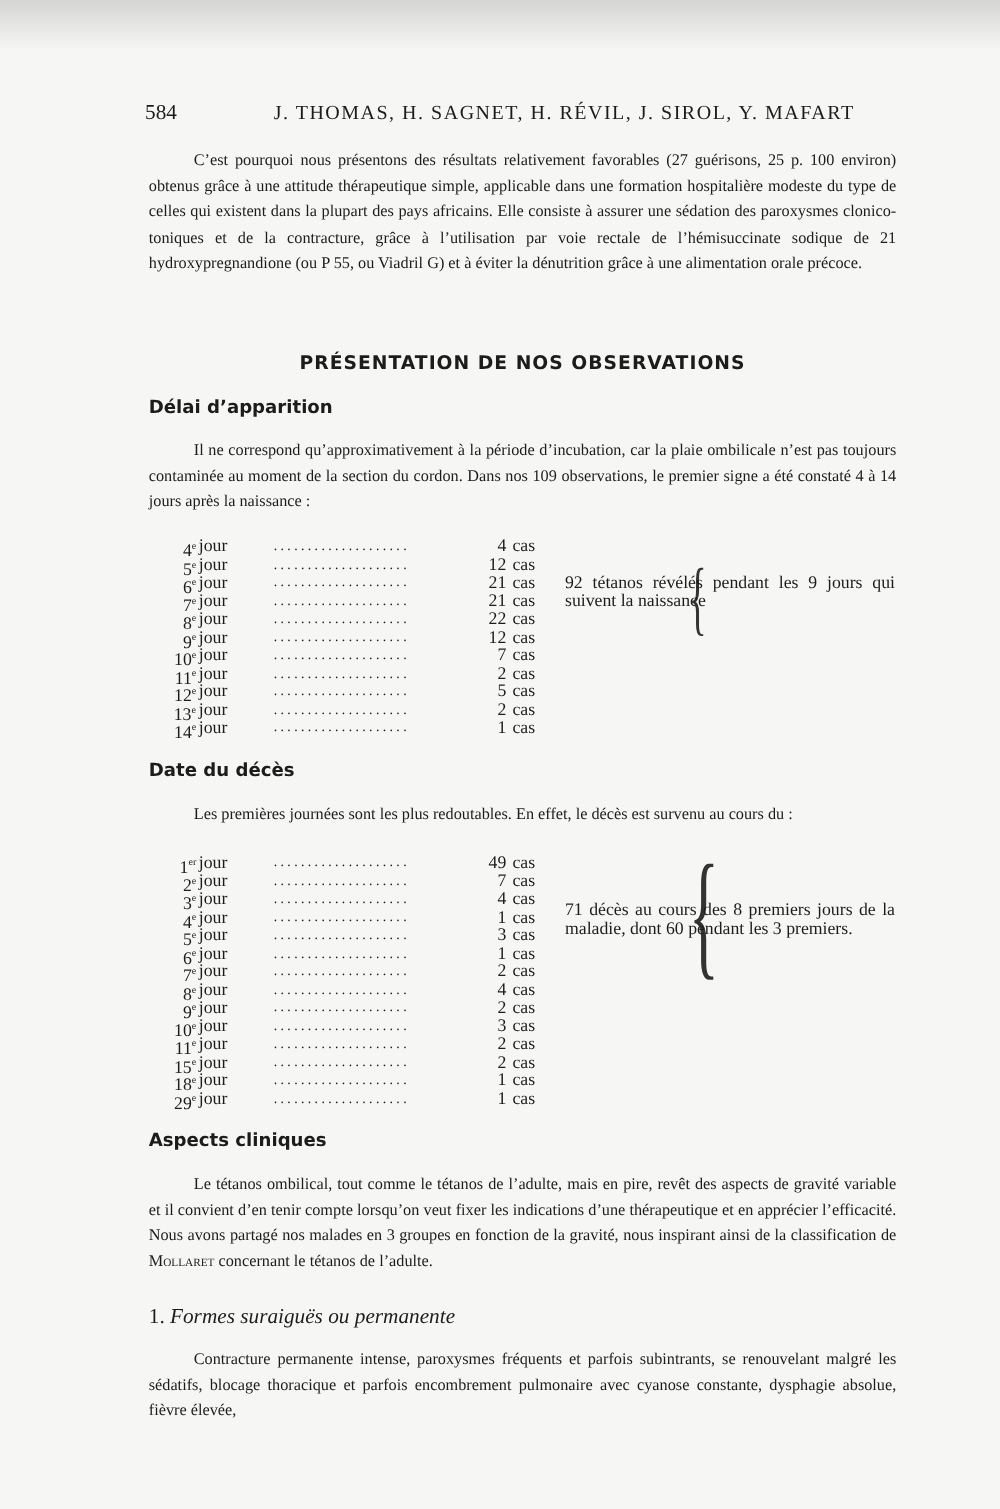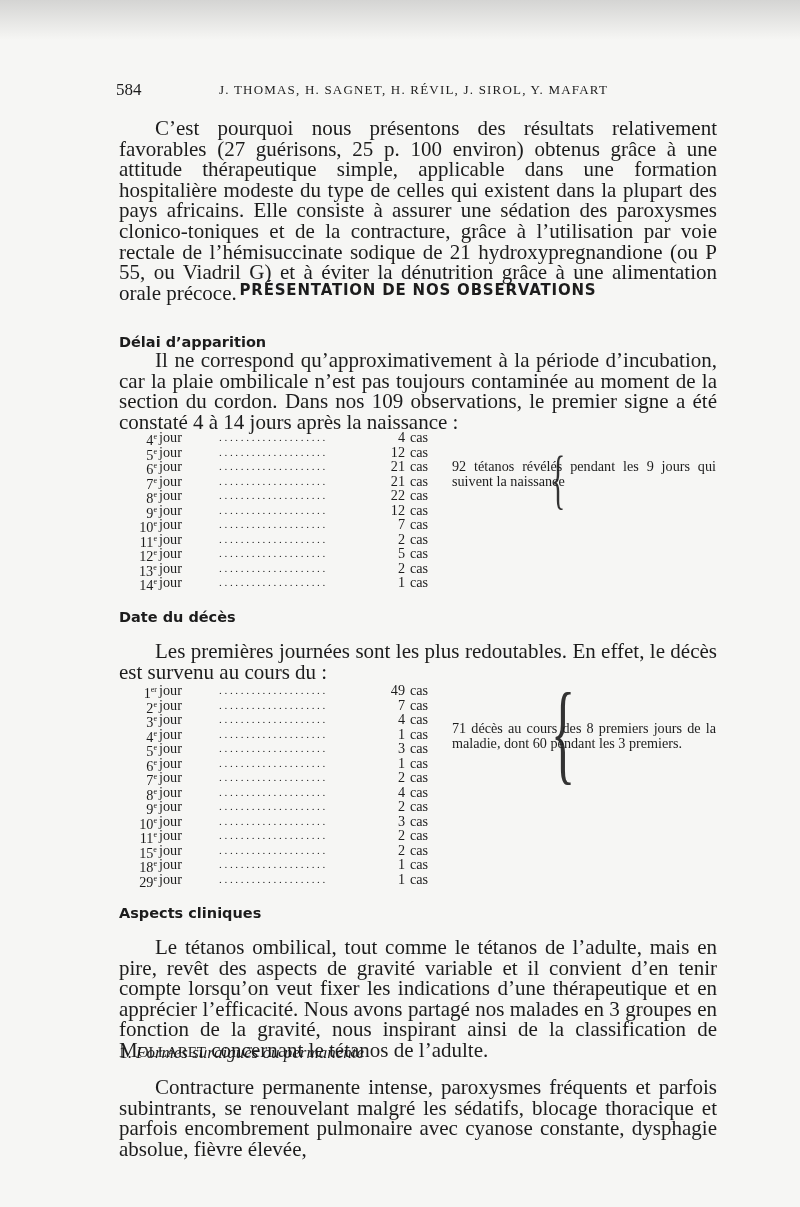--- a/index.html
+++ b/index.html
@@ -10,22 +10,22 @@
     color:#1c1c1c;
     position:relative;
   }
   .scan-top {
     position:absolute; left:0; top:0; width:800px; height:40px;
     background:linear-gradient(to bottom, rgba(150,150,150,0.35), rgba(246,246,244,0));
   }
   .page { position:absolute; left:119px; top:0; width:598px; }
   .running-head { position:absolute; top:80px; left:0; width:598px; height:22px; font-size:16px; }
   .page-num { position:absolute; left:-3px; top:0; font-size:17px; }
-  .authors { position:absolute; left:100px; top:2px; font-size:13px; letter-spacing:1.2px; }
-  p.body { margin:0; font-size:21px; line-height:20.6px; text-align:justify; }
+  .authors { position:absolute; left:100px; top:2px; font-size:16px; letter-spacing:1.2px; }
+  p.body { margin:0; font-size:13px; line-height:20.6px; text-align:justify; }
   .indent { text-indent:36px; }
   .block1 { position:absolute; top:118px; left:0; width:598px; }
   .section-title {
     position:absolute; top:281px; left:0; width:598px; text-align:center;
     font-family:"DejaVu Sans","Liberation Sans",sans-serif; font-weight:bold;
     font-size:15px; letter-spacing:0.8px;
   }
   .subhead {
     position:absolute; left:0;
     font-family:"DejaVu Sans","Liberation Sans",sans-serif; font-weight:bold;
@@ -60,21 +60,21 @@
     <span class="page-num">584</span>
     <span class="authors">J. THOMAS, H. SAGNET, H. RÉVIL, J. SIROL, Y. MAFART</span>
   </div>
 
   <div class="block1">
     <p class="body indent">C’est pourquoi nous présentons des résultats relativement favorables (27 guérisons, 25 p. 100 environ) obtenus grâce à une attitude thérapeutique simple, applicable dans une formation hospitalière modeste du type de celles qui existent dans la plupart des pays africains. Elle consiste à assurer une sédation des paroxysmes clonico-toniques et de la contracture, grâce à l’utilisation par voie rectale de l’hémisuccinate sodique de 21 hydroxypregnandione (ou P 55, ou Viadril G) et à éviter la dénutrition grâce à une alimentation orale précoce.</p>
   </div>
 
   <div class="section-title">PRÉSENTATION DE NOS OBSERVATIONS</div>
 
-  <div class="subhead" style="top:318px;margin-top:16px;">Délai d’apparition</div>
+  <div class="subhead" style="top:318px;">Délai d’apparition</div>
 
   <div class="block2">
     <p class="body indent">Il ne correspond qu’approximativement à la période d’incubation, car la plaie ombilicale n’est pas toujours contaminée au moment de la section du cordon. Dans nos 109 observations, le premier signe a été constaté 4 à 14 jours après la naissance :</p>
   </div>
 
   <div class="table" style="top:430px;" id="onset-table">
       <div class="row">
         <span class="day" style="right:auto;left:0;width:18px;text-align:right;"><span>4</span><sup>e</sup></span>
         <span class="jour">jour</span>
         <span class="dots">....................</span>

